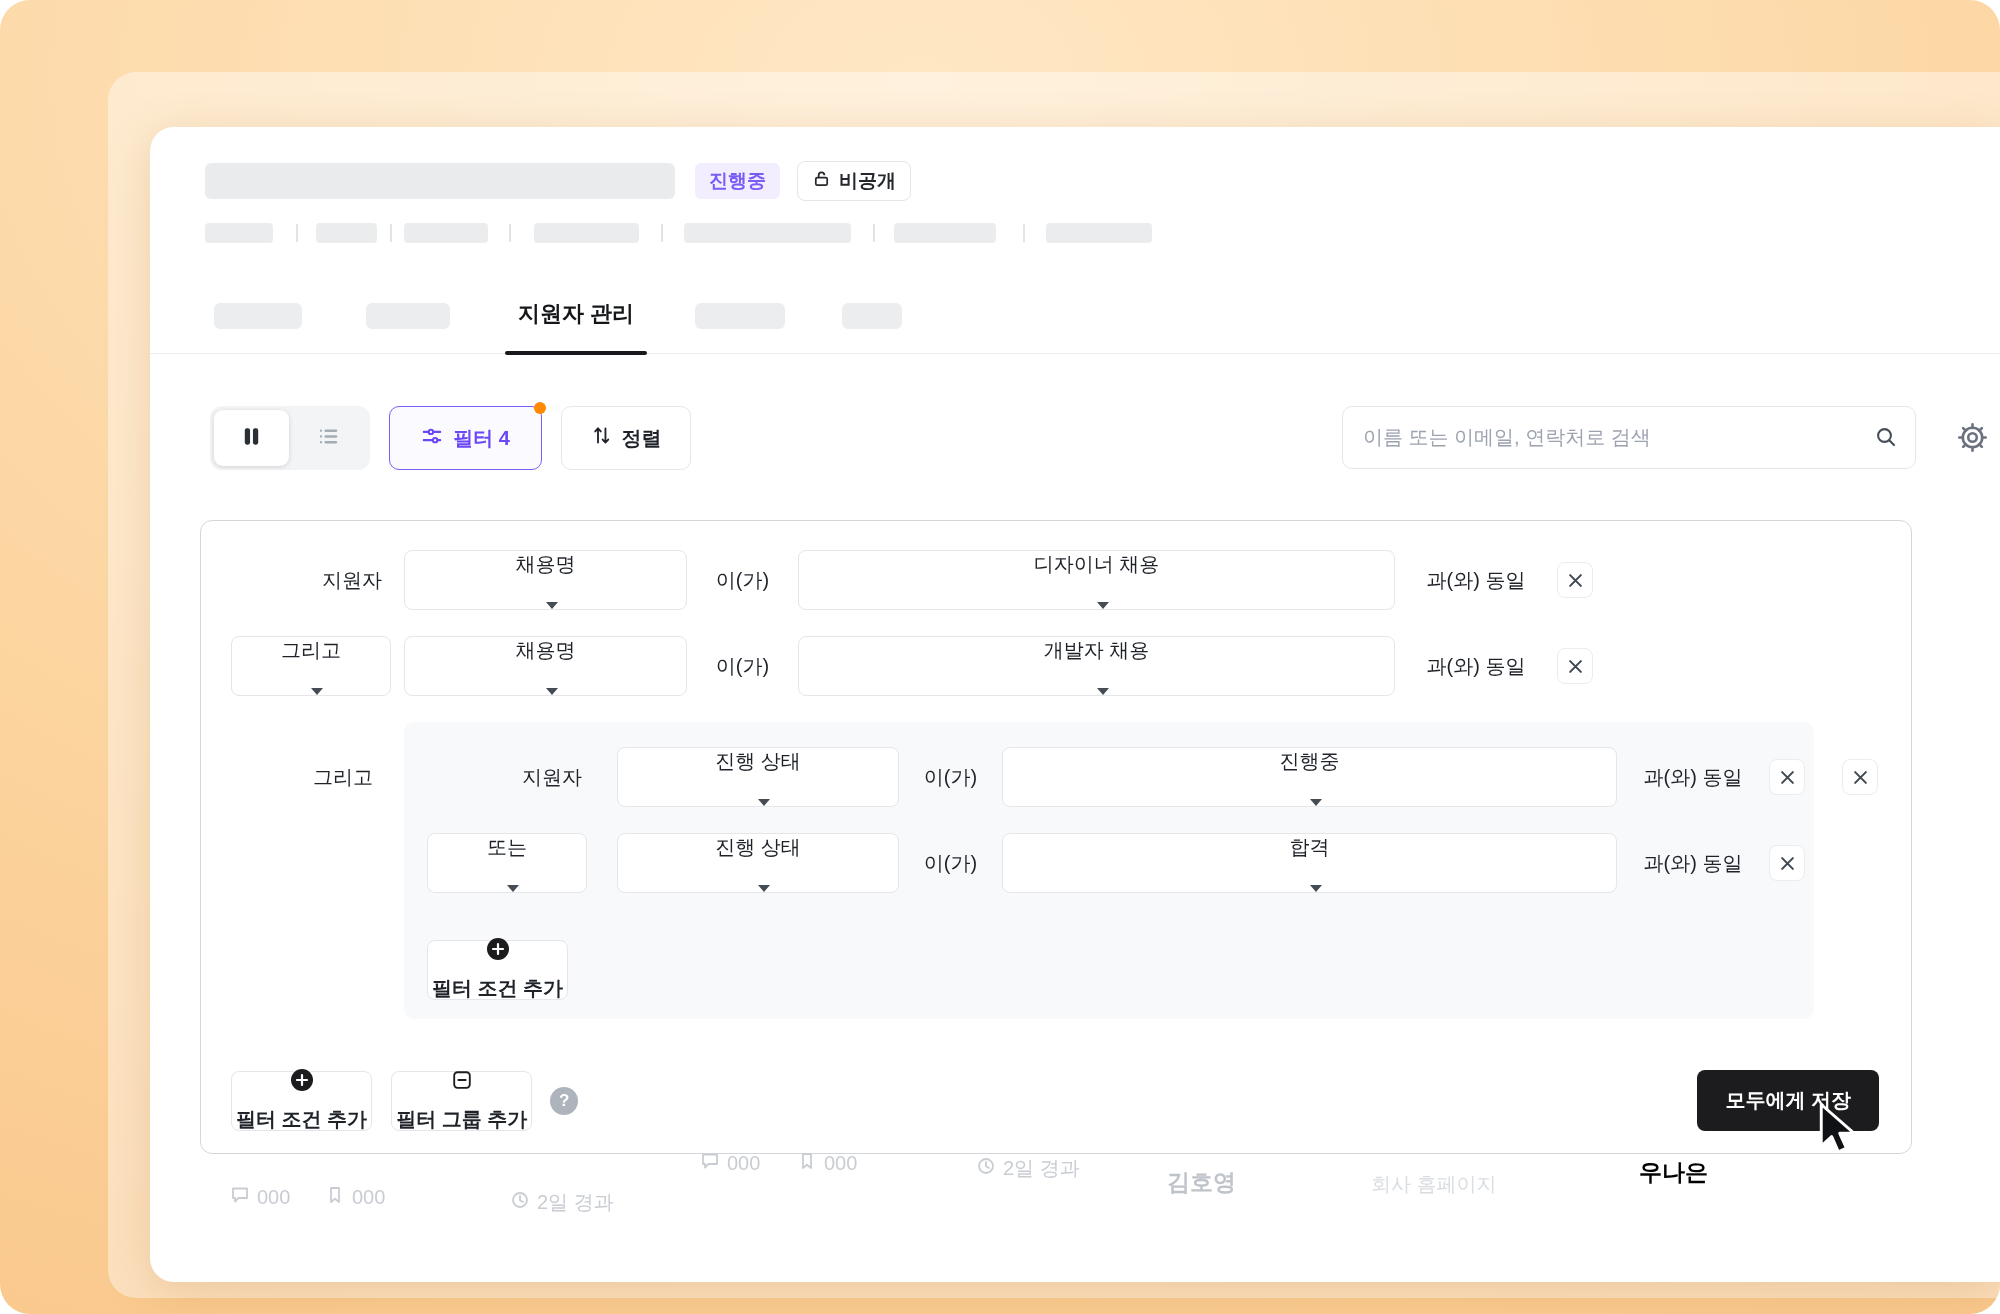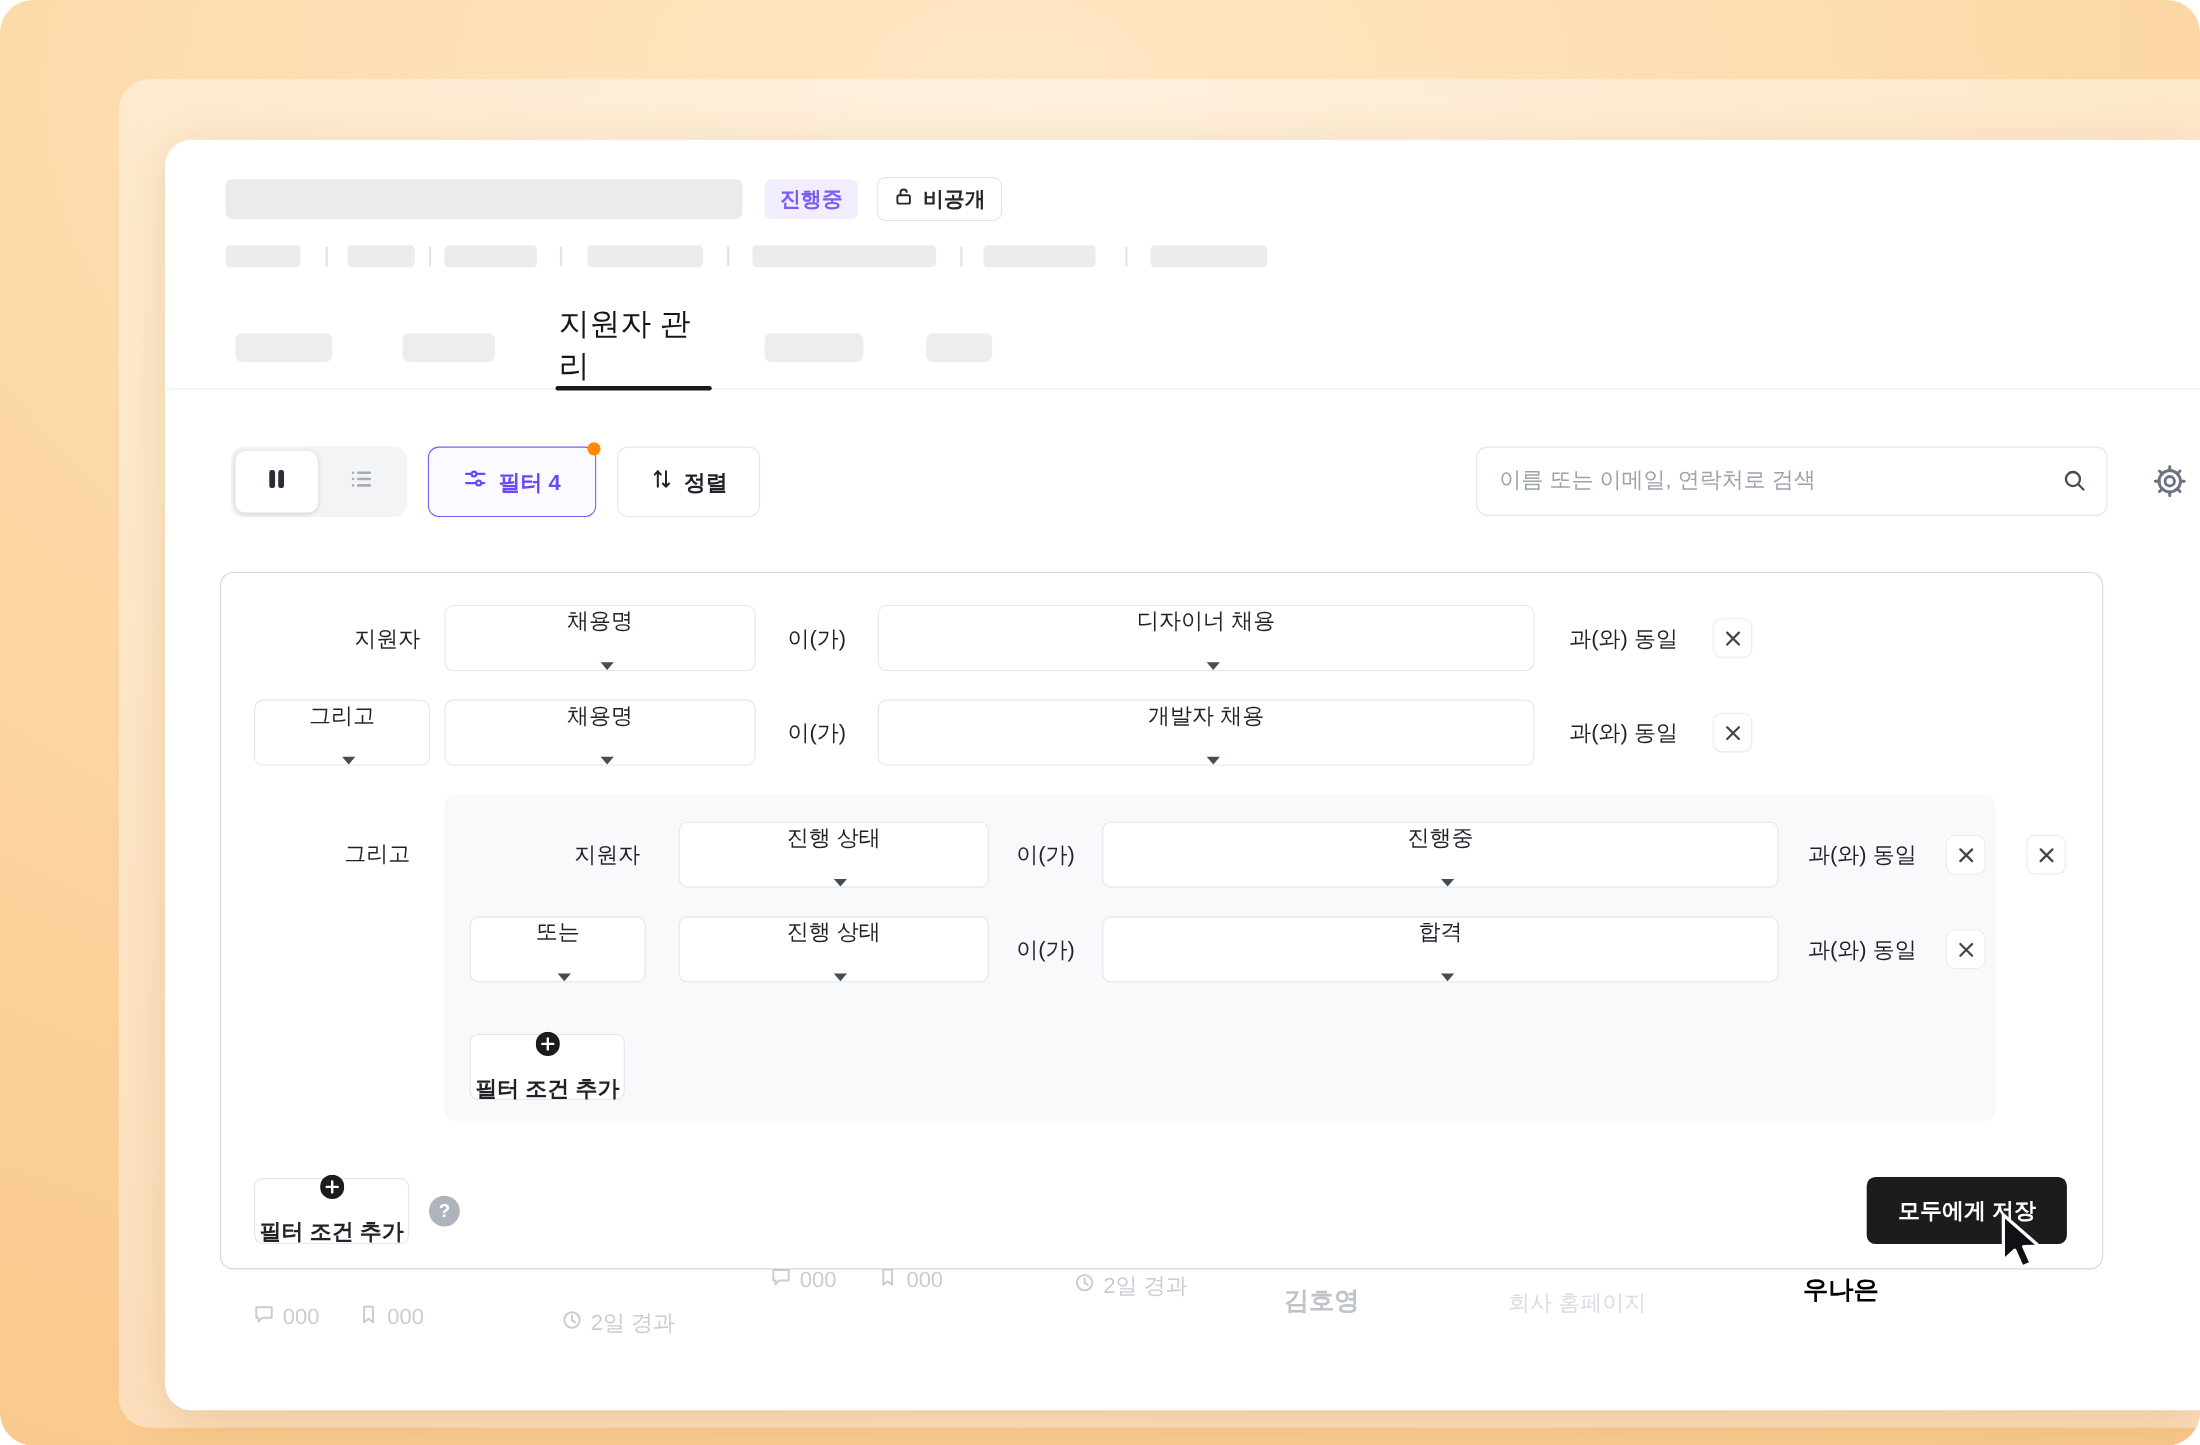--- a/index.html
+++ b/index.html
@@ -24,21 +24,21 @@
 
   
   .crumbs { position:absolute; left:0; top:96px; height:20px; width:100%; }
   .crumb { position:absolute; top:0; height:20px; background:#EBECEE; border-radius:4px; }
   .cdiv  { position:absolute; top:1px; height:18px; width:2px; background:#E2E4E7; }
 
   
   .tabs { position:absolute; left:0; right:0; top:150px; height:77px; border-bottom:1px solid #ECEDEF; }
   .tab-ph { position:absolute; top:26px; height:26px; background:#ECEDEF; border-radius:6px; }
   .tab-active { position:absolute; top:0; height:74px; display:flex; align-items:center; justify-content:center;
-                font-size:28px; font-weight:400; color:#141619; cursor:pointer; }
+                font-size:22px; font-weight:700; color:#141619; cursor:pointer; }
   .tab-underline { position:absolute; bottom:-1.5px; height:3.5px; background:#17191C; border-radius:2px; }
 
   
   .toolbar { position:absolute; left:0; right:0; top:279px; height:64px; }
   .seg { position:absolute; left:60px; top:0; width:160px; height:64px; background:#F3F4F6;
          border-radius:12px; display:flex; align-items:center; padding:4px; gap:2px; }
   .seg-btn { width:75px; height:56px; display:flex; align-items:center; justify-content:center; border-radius:9px; cursor:pointer; }
   .seg-btn.active { background:#fff; box-shadow:0 1px 5px rgba(0,0,0,.14); }
   .btn { display:flex; align-items:center; justify-content:center; gap:10px; background:#fff;
          border:1px solid #E4E6E9; border-radius:10px; font-size:20px; color:#1F2329; cursor:pointer; }
@@ -310,20 +310,29 @@
       <div class="pfooter">
         <div class="btn addbtn">
           <span>
             <svg width="22" height="22" viewBox="0 0 22 22">
                 <circle cx="11" cy="11" r="11" fill="#1C1C1E"></circle>
                 <path d="M11 6v10M6 11h10" stroke="#fff" stroke-width="2.2" stroke-linecap="round"></path>
               </svg>
           </span>
           <span>필터 조건 추가</span>
         </div>
+        <div class="btn addbtn" style="margin-left:19px;">
+          <span>
+            <svg width="22" height="22" viewBox="0 0 24 24" fill="none" stroke="#1C1C1E" stroke-width="2">
+                <rect x="3.5" y="3.5" width="17" height="17" rx="3.5"></rect>
+                <path d="M8 12h8" stroke-linecap="round"></path>
+              </svg>
+          </span>
+          <span>필터 그룹 추가</span>
+        </div>
         <div class="help"></div>
         <button class="savebtn">모두에게 저장</button>
       </div>
     </div>
 
     <div class="dim" style="left:550px;top:1024px;">
       <span><svg width="20" height="20" viewBox="0 0 20 20" fill="none" stroke="#C9CDD3" stroke-width="1.8" stroke-linejoin="round">
             <path d="M3 3.5h14v9.5H8.5L5 16.5v-3.5H3z"></path>
           </svg></span>
       <span>000</span>

